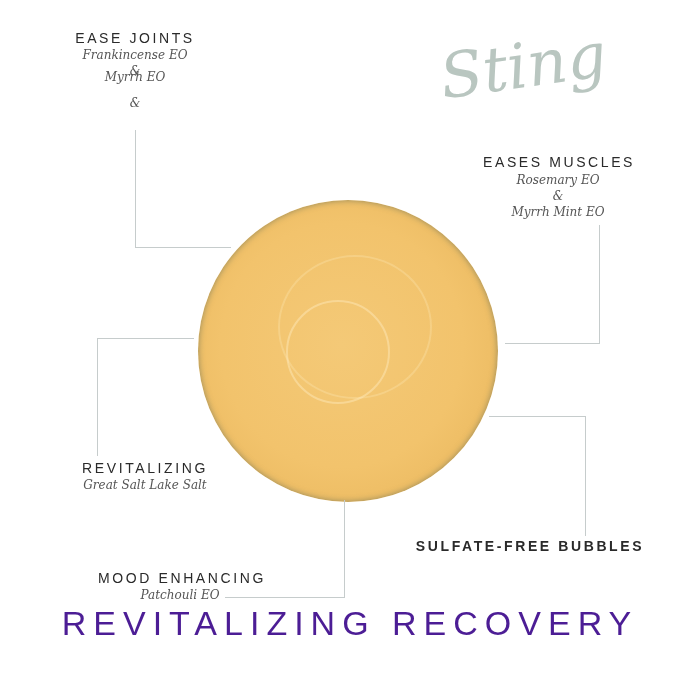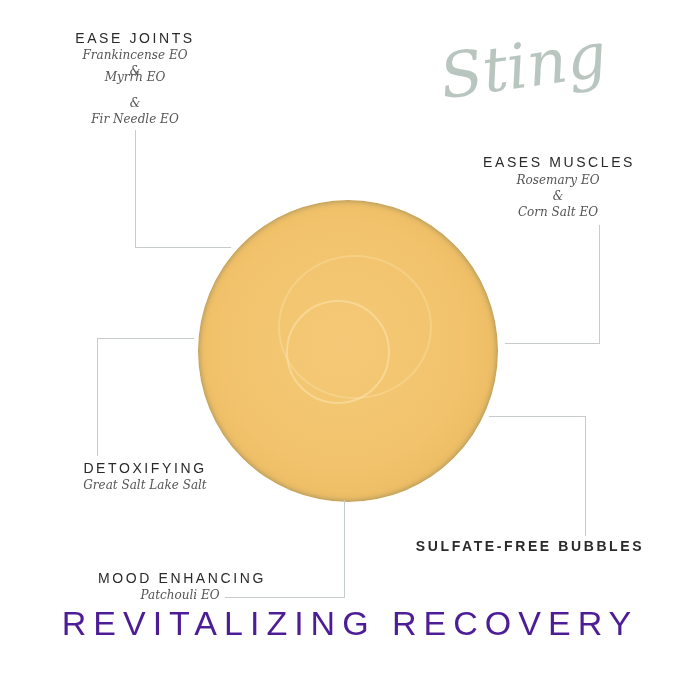--- a/index.html
+++ b/index.html
@@ -89,39 +89,38 @@
 
   <svg class="brand" viewBox="0 0 170 110">
     <text class="brand-text" x="4" y="66" transform="rotate(-8 80 60)">Sting</text>
   </svg>
 
   <div class="heading" style="left:60px; top:30px; width:150px;">EASE JOINTS</div>
   <div class="sub" style="left:60px; top:47px; width:150px;text-align:center;">Frankincense EO</div>
   <div class="sub" style="left:60px; top:63px; width:150px;">&amp;</div>
   <div class="sub" style="left:60px; top:69px; width:150px;">Myrrh EO</div>
   <div class="sub" style="left:60px; top:95px; width:150px;">&amp;</div>
-  <div class="sub" style="left:60px; top:111px; width:150px;">Fir Needle EO</div>
   <div class="line" style="left:135px; top:130px; width:1px; height:118px;"></div>
   <div class="line" style="left:135px; top:247px; width:96px; height:1px;"></div>
 
   <div class="heading" style="left:483px; top:154px; width:150px;">EASES MUSCLES</div>
   <div class="sub" style="left:498px; top:172px; width:120px;">Rosemary EO</div>
   <div class="sub" style="left:498px; top:188px; width:120px;">&amp;</div>
-  <div class="sub" style="left:498px; top:204px; width:120px;">Corn Salt EO</div>
+  <div class="sub" style="left:498px; top:204px; width:120px;">Myrrh Mint EO</div>
   <div class="line" style="left:599px; top:225px; width:1px; height:119px;"></div>
   <div class="line" style="left:505px; top:343px; width:95px; height:1px;"></div>
 
   <div class="bomb">
     <div class="swirl" style="left:80px; top:55px; width:150px; height:140px; border-color: rgba(255,236,190,0.28);"></div>
     <div class="swirl" style="left:88px; top:100px; width:100px; height:100px;"></div>
   </div>
 
   <div class="line" style="left:97px; top:338px; width:97px; height:1px;"></div>
   <div class="line" style="left:97px; top:338px; width:1px; height:118px;"></div>
-  <div class="heading" style="left:70px; top:460px; width:150px;">DETOXIFYING</div>
+  <div class="heading" style="left:70px; top:460px; width:150px;">REVITALIZING</div>
   <div class="sub" style="left:70px; top:477px; width:150px;">Great Salt Lake Salt</div>
 
   <div class="line" style="left:489px; top:416px; width:97px; height:1px;"></div>
   <div class="line" style="left:585px; top:416px; width:1px; height:120px;"></div>
   <div class="heading" style="left:395px; top:538px; width:270px;font-weight:bold;">SULFATE-FREE BUBBLES</div>
 
   <div class="line" style="left:344px; top:500px; width:1px; height:98px;"></div>
   <div class="line" style="left:225px; top:597px; width:120px; height:1px;"></div>
   <div class="heading" style="left:82px; top:570px; width:200px;">MOOD ENHANCING</div>
   <div class="sub" style="left:130px; top:587px; width:100px;">Patchouli EO</div>

